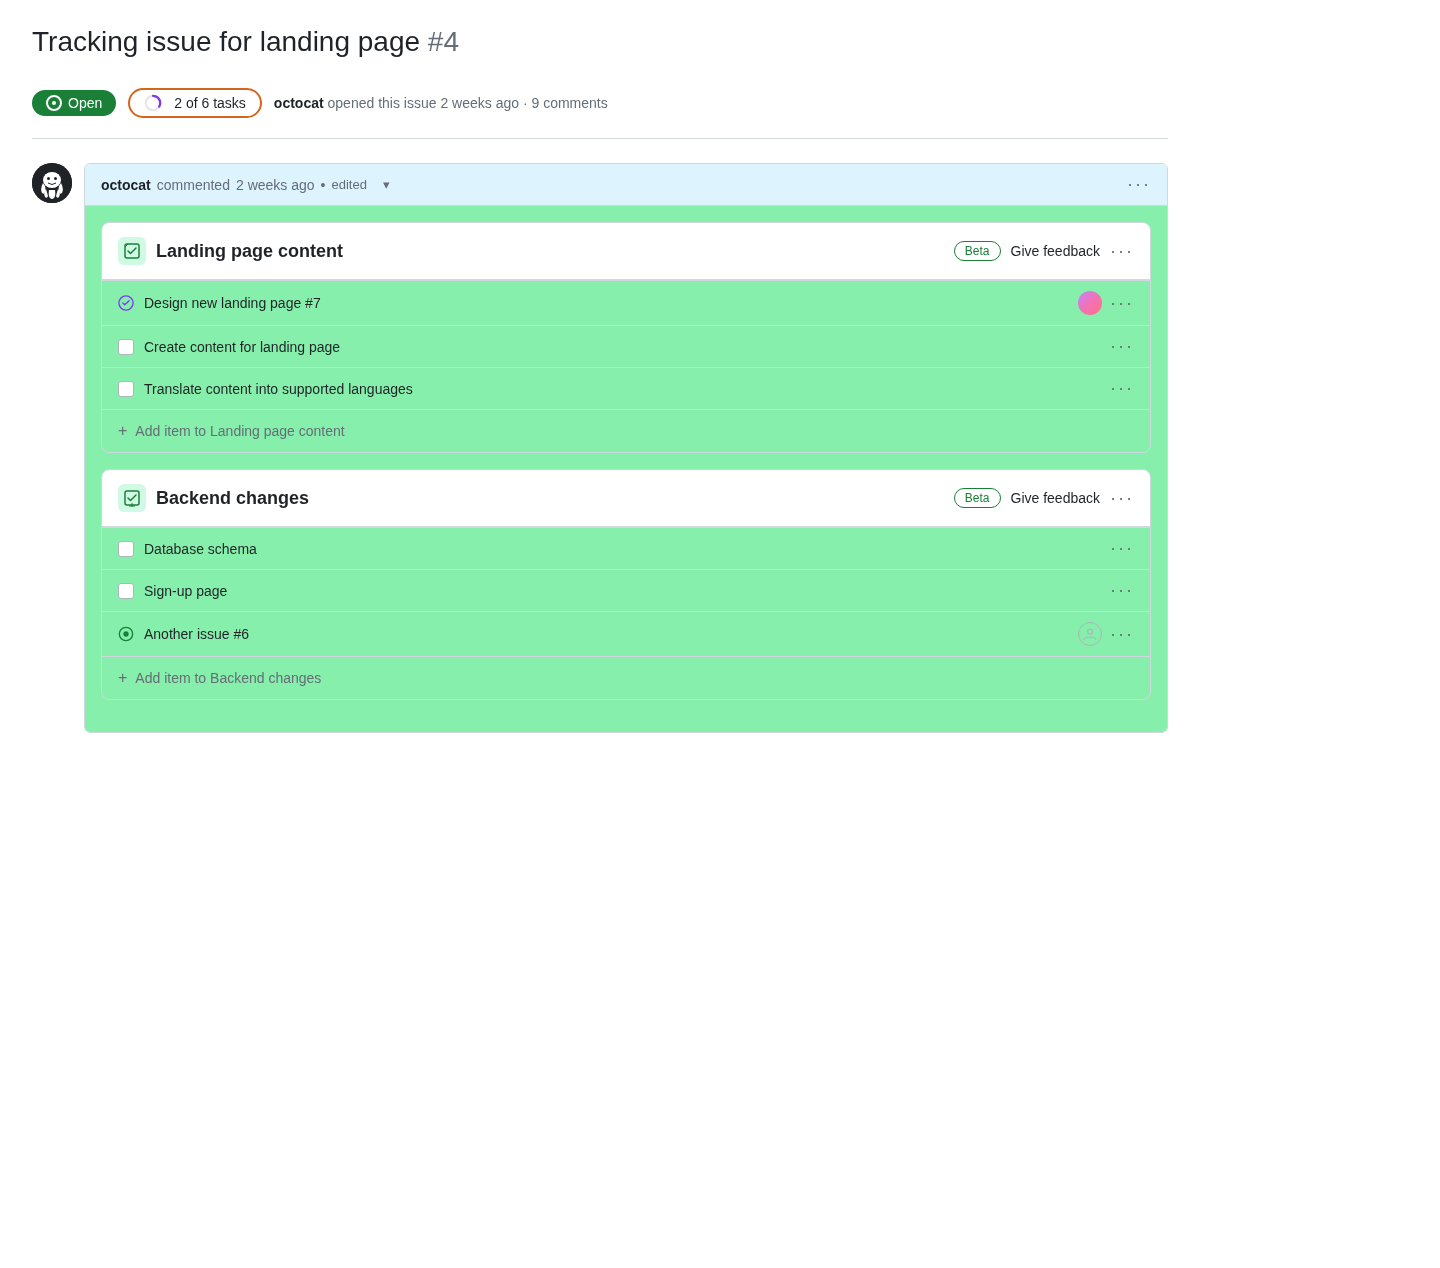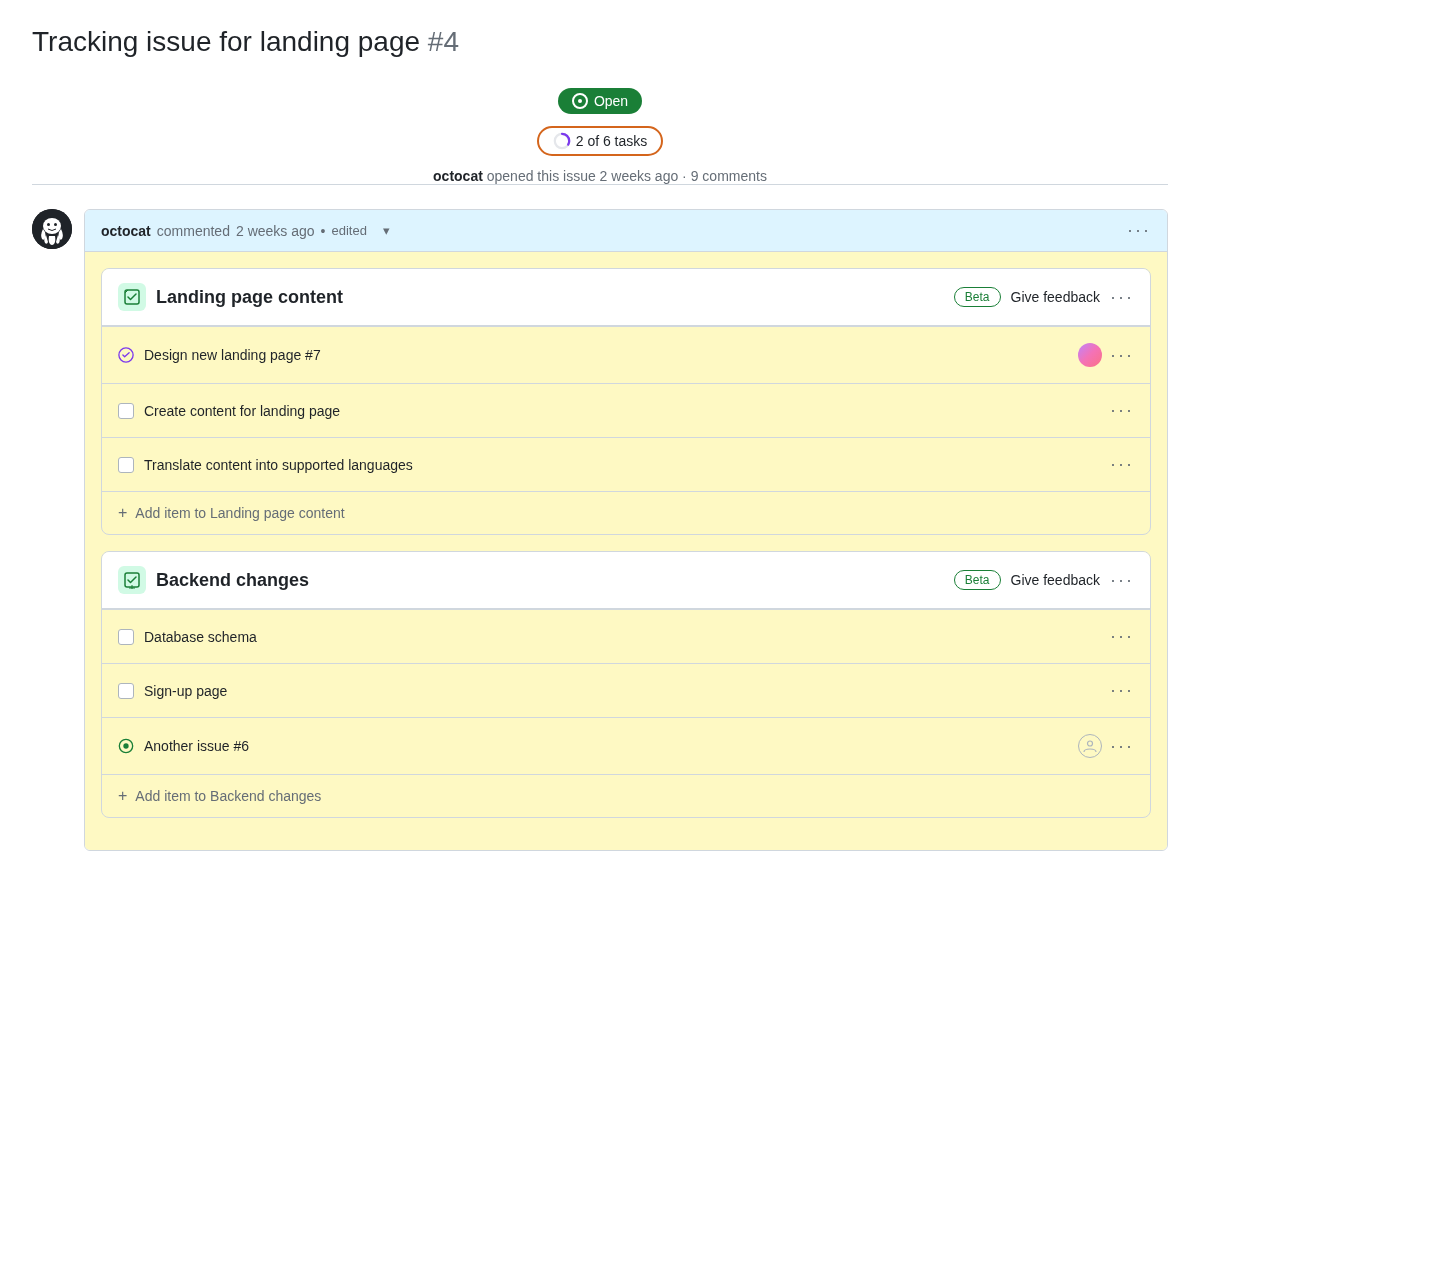--- a/index.html
+++ b/index.html
@@ -22,22 +22,22 @@
     .page-title .issue-number {
       color: #656d76;
       font-weight: 400;
     }
 
     
     .status-row {
       display: flex;
       align-items: center;
       gap: 12px;
+      margin-bottom: 20px;
       flex-wrap: wrap;
-      flex-direction: column;
     }
     .open-badge {
       display: inline-flex;
       align-items: center;
       gap: 6px;
       background: #1a7f37;
       color: #ffffff;
       border-radius: 20px;
       padding: 5px 14px;
       font-size: 14px;
@@ -58,21 +58,21 @@
       content: '';
       width: 4px;
       height: 4px;
       background: #ffffff;
       border-radius: 50%;
     }
 
     .tasks-badge {
       display: inline-flex;
       align-items: center;
-      gap: 5px;
+      gap: 12px;
       border: 2px solid #d4651c;
       border-radius: 20px;
       padding: 4px 14px;
       font-size: 14px;
       color: #1f2328;
       background: #ffffff;
       white-space: nowrap;
     }
     .tasks-badge .progress-ring {
       width: 18px;
@@ -141,21 +141,21 @@
     }
     .three-dots {
       color: #656d76;
       font-size: 18px;
       cursor: pointer;
       letter-spacing: 2px;
     }
 
     .comment-content {
       padding: 16px;
-      background: #fef9c3;
+      background: #86efac;
     }
 
     
     .tasklist-card {
       border: 1px solid #d0d7de;
       border-radius: 8px;
       margin-bottom: 16px;
       overflow: hidden;
     }
 
@@ -205,21 +205,21 @@
       color: #1f2328;
       font-size: 14px;
       cursor: pointer;
     }
 
     
     .task-item {
       display: flex;
       align-items: center;
       justify-content: center;
-      padding: 16px 16px;
+      padding: 10px 16px;
       border-top: 1px solid #d0d7de;
     }
     .task-item:first-of-type {
       border-top: none;
     }
     .task-left {
       display: flex;
       align-items: center;
       gap: 10px;
       flex: 1;

